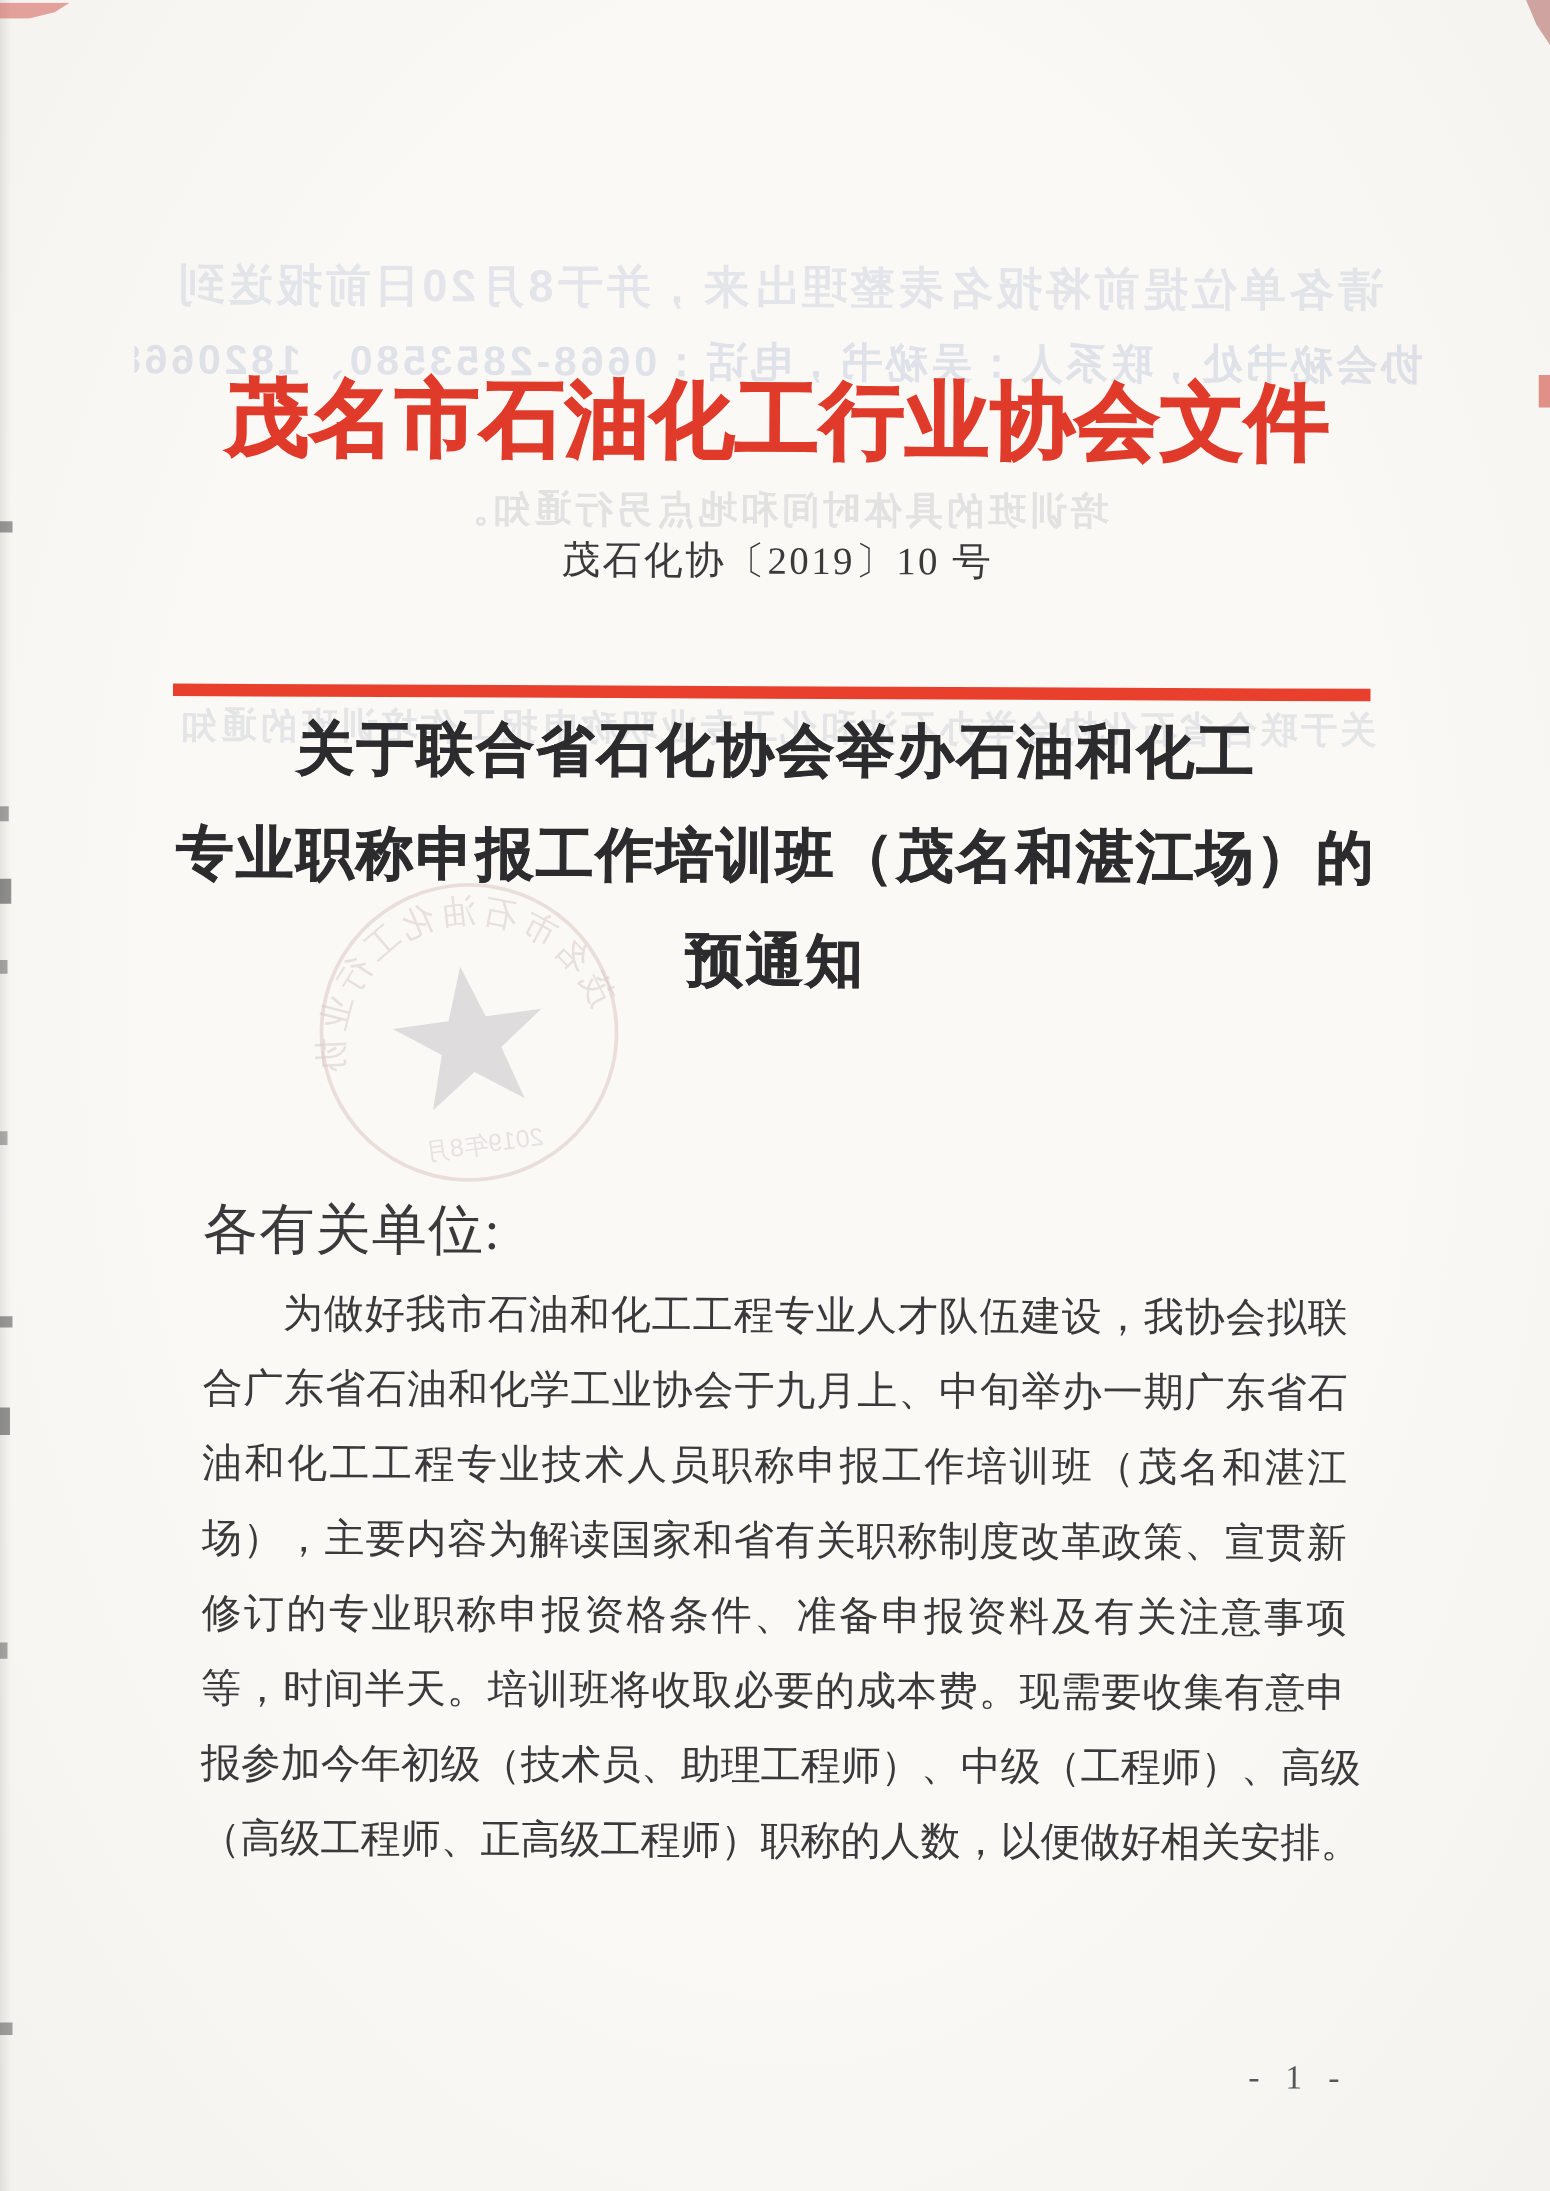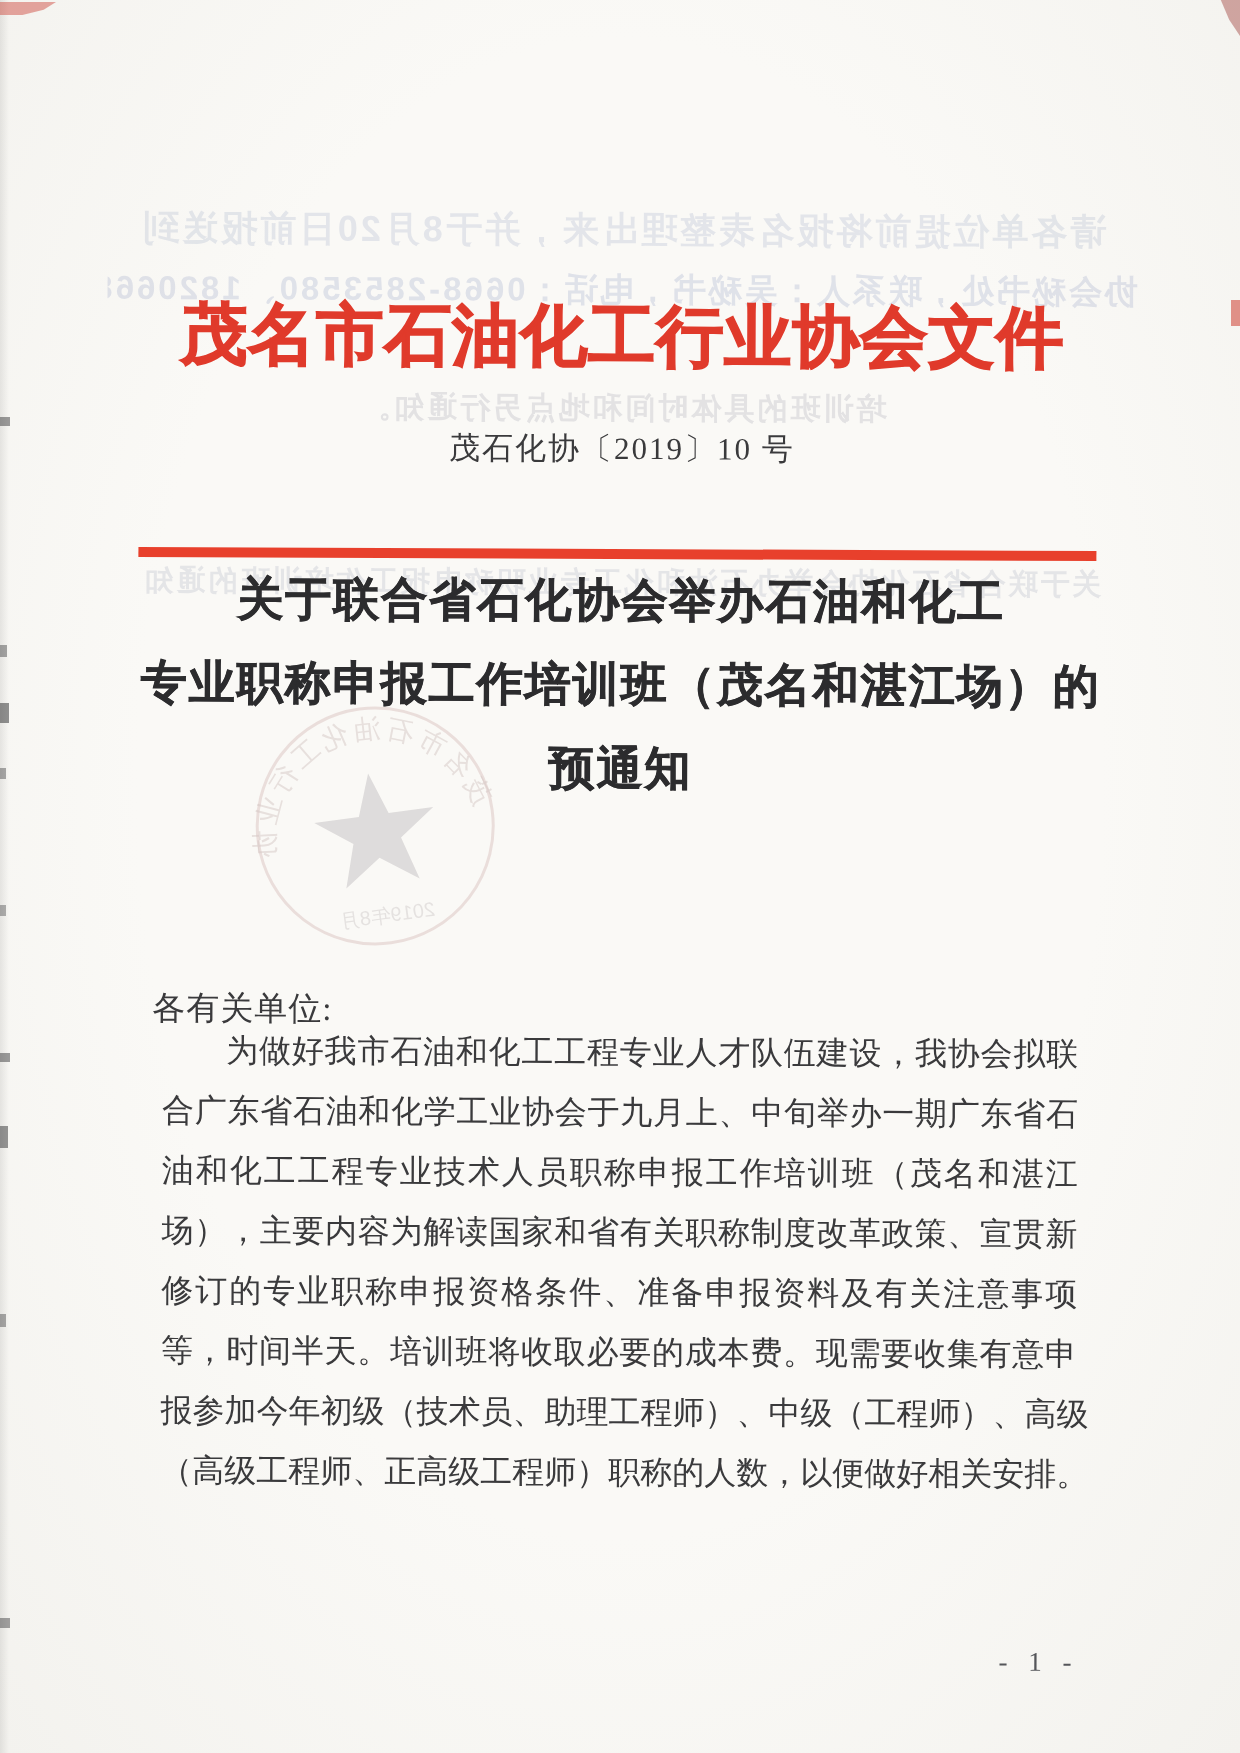--- a/index.html
+++ b/index.html
@@ -59,22 +59,22 @@
 
   
   .seal{
     position:absolute;top:692px;left:240px;
     transform:scaleX(-1) rotate(8deg);
     opacity:0.55;pointer-events:none;
   }
 
   
   .salutation{
-    position:absolute;top:956px;left:153px;
-    font-size:33px;color:#3a3a3c;letter-spacing:1px;margin-top:32px;
+    position:absolute;top:956px;left:163px;
+    font-size:44px;color:#3a3a3c;letter-spacing:1px;
   }
   .paragraph{position:absolute;top:1022px;left:163px;width:916px;}
   .p-line{
     height:60px;line-height:60px;font-size:32px;color:#3a3a3c;
     white-space:nowrap;
     text-align:justify;text-align-last:justify;
   }
   .p-line.indent{text-indent:64px;}
 
   .page-number{

